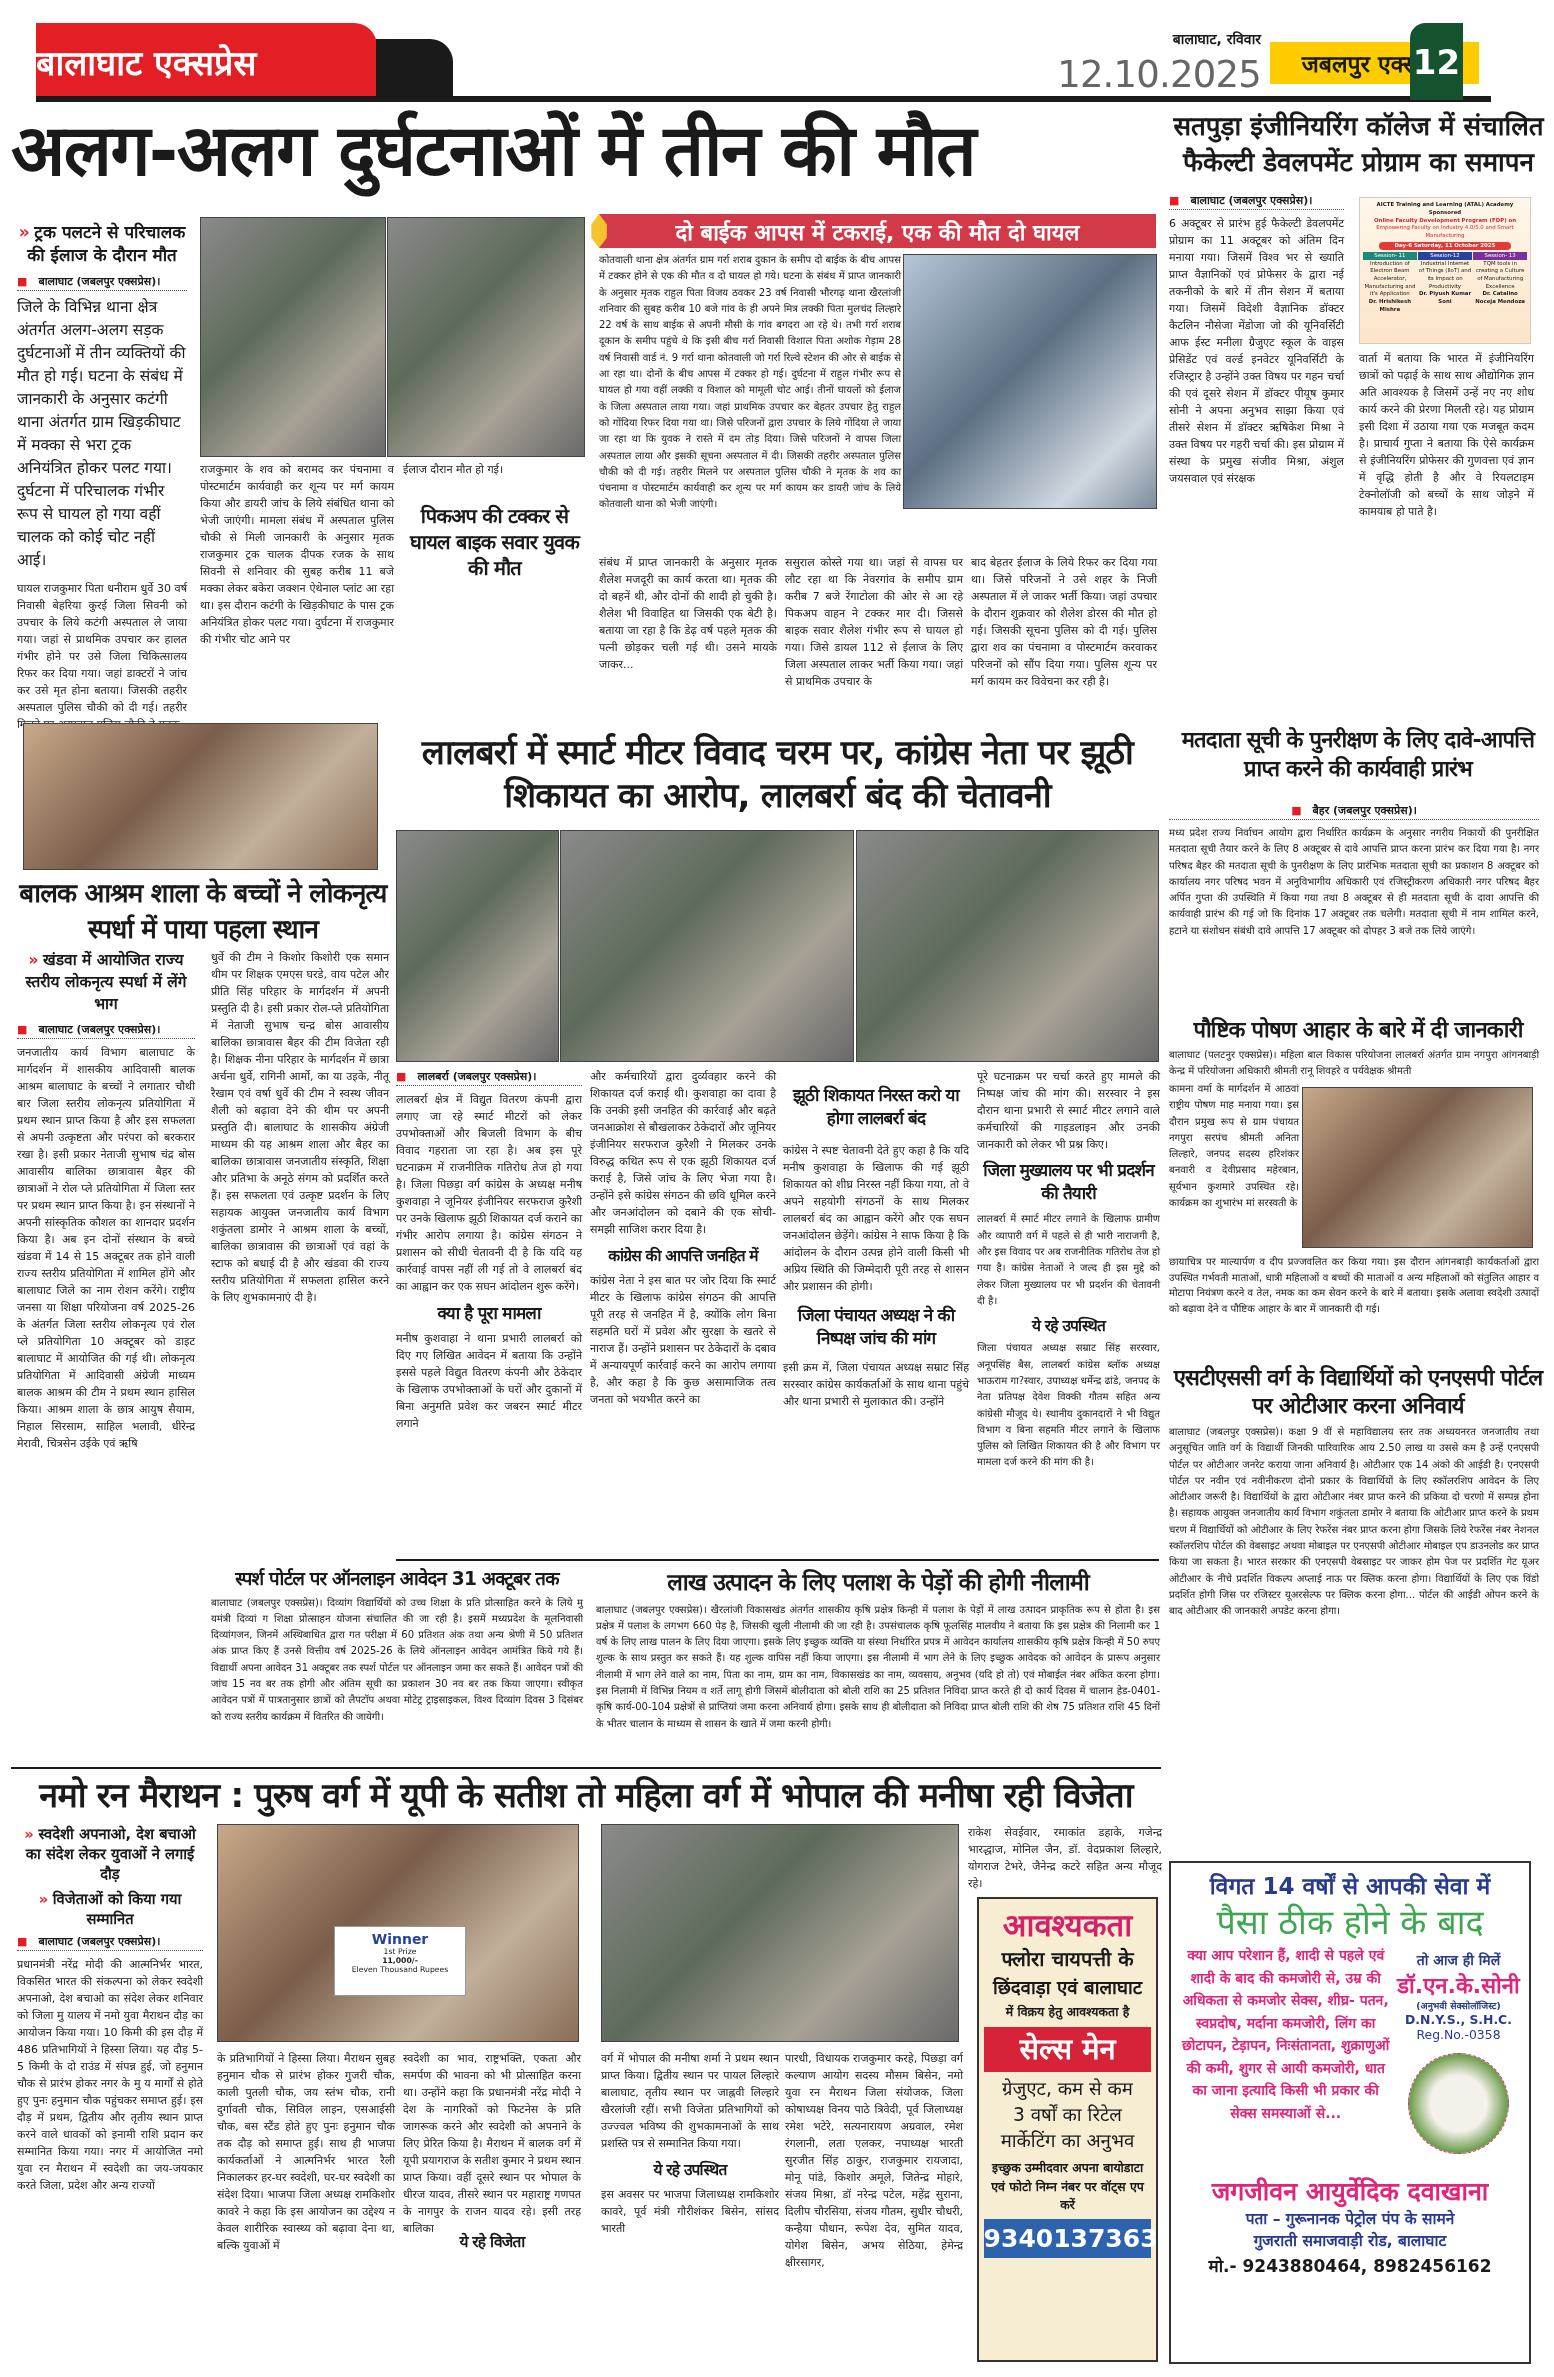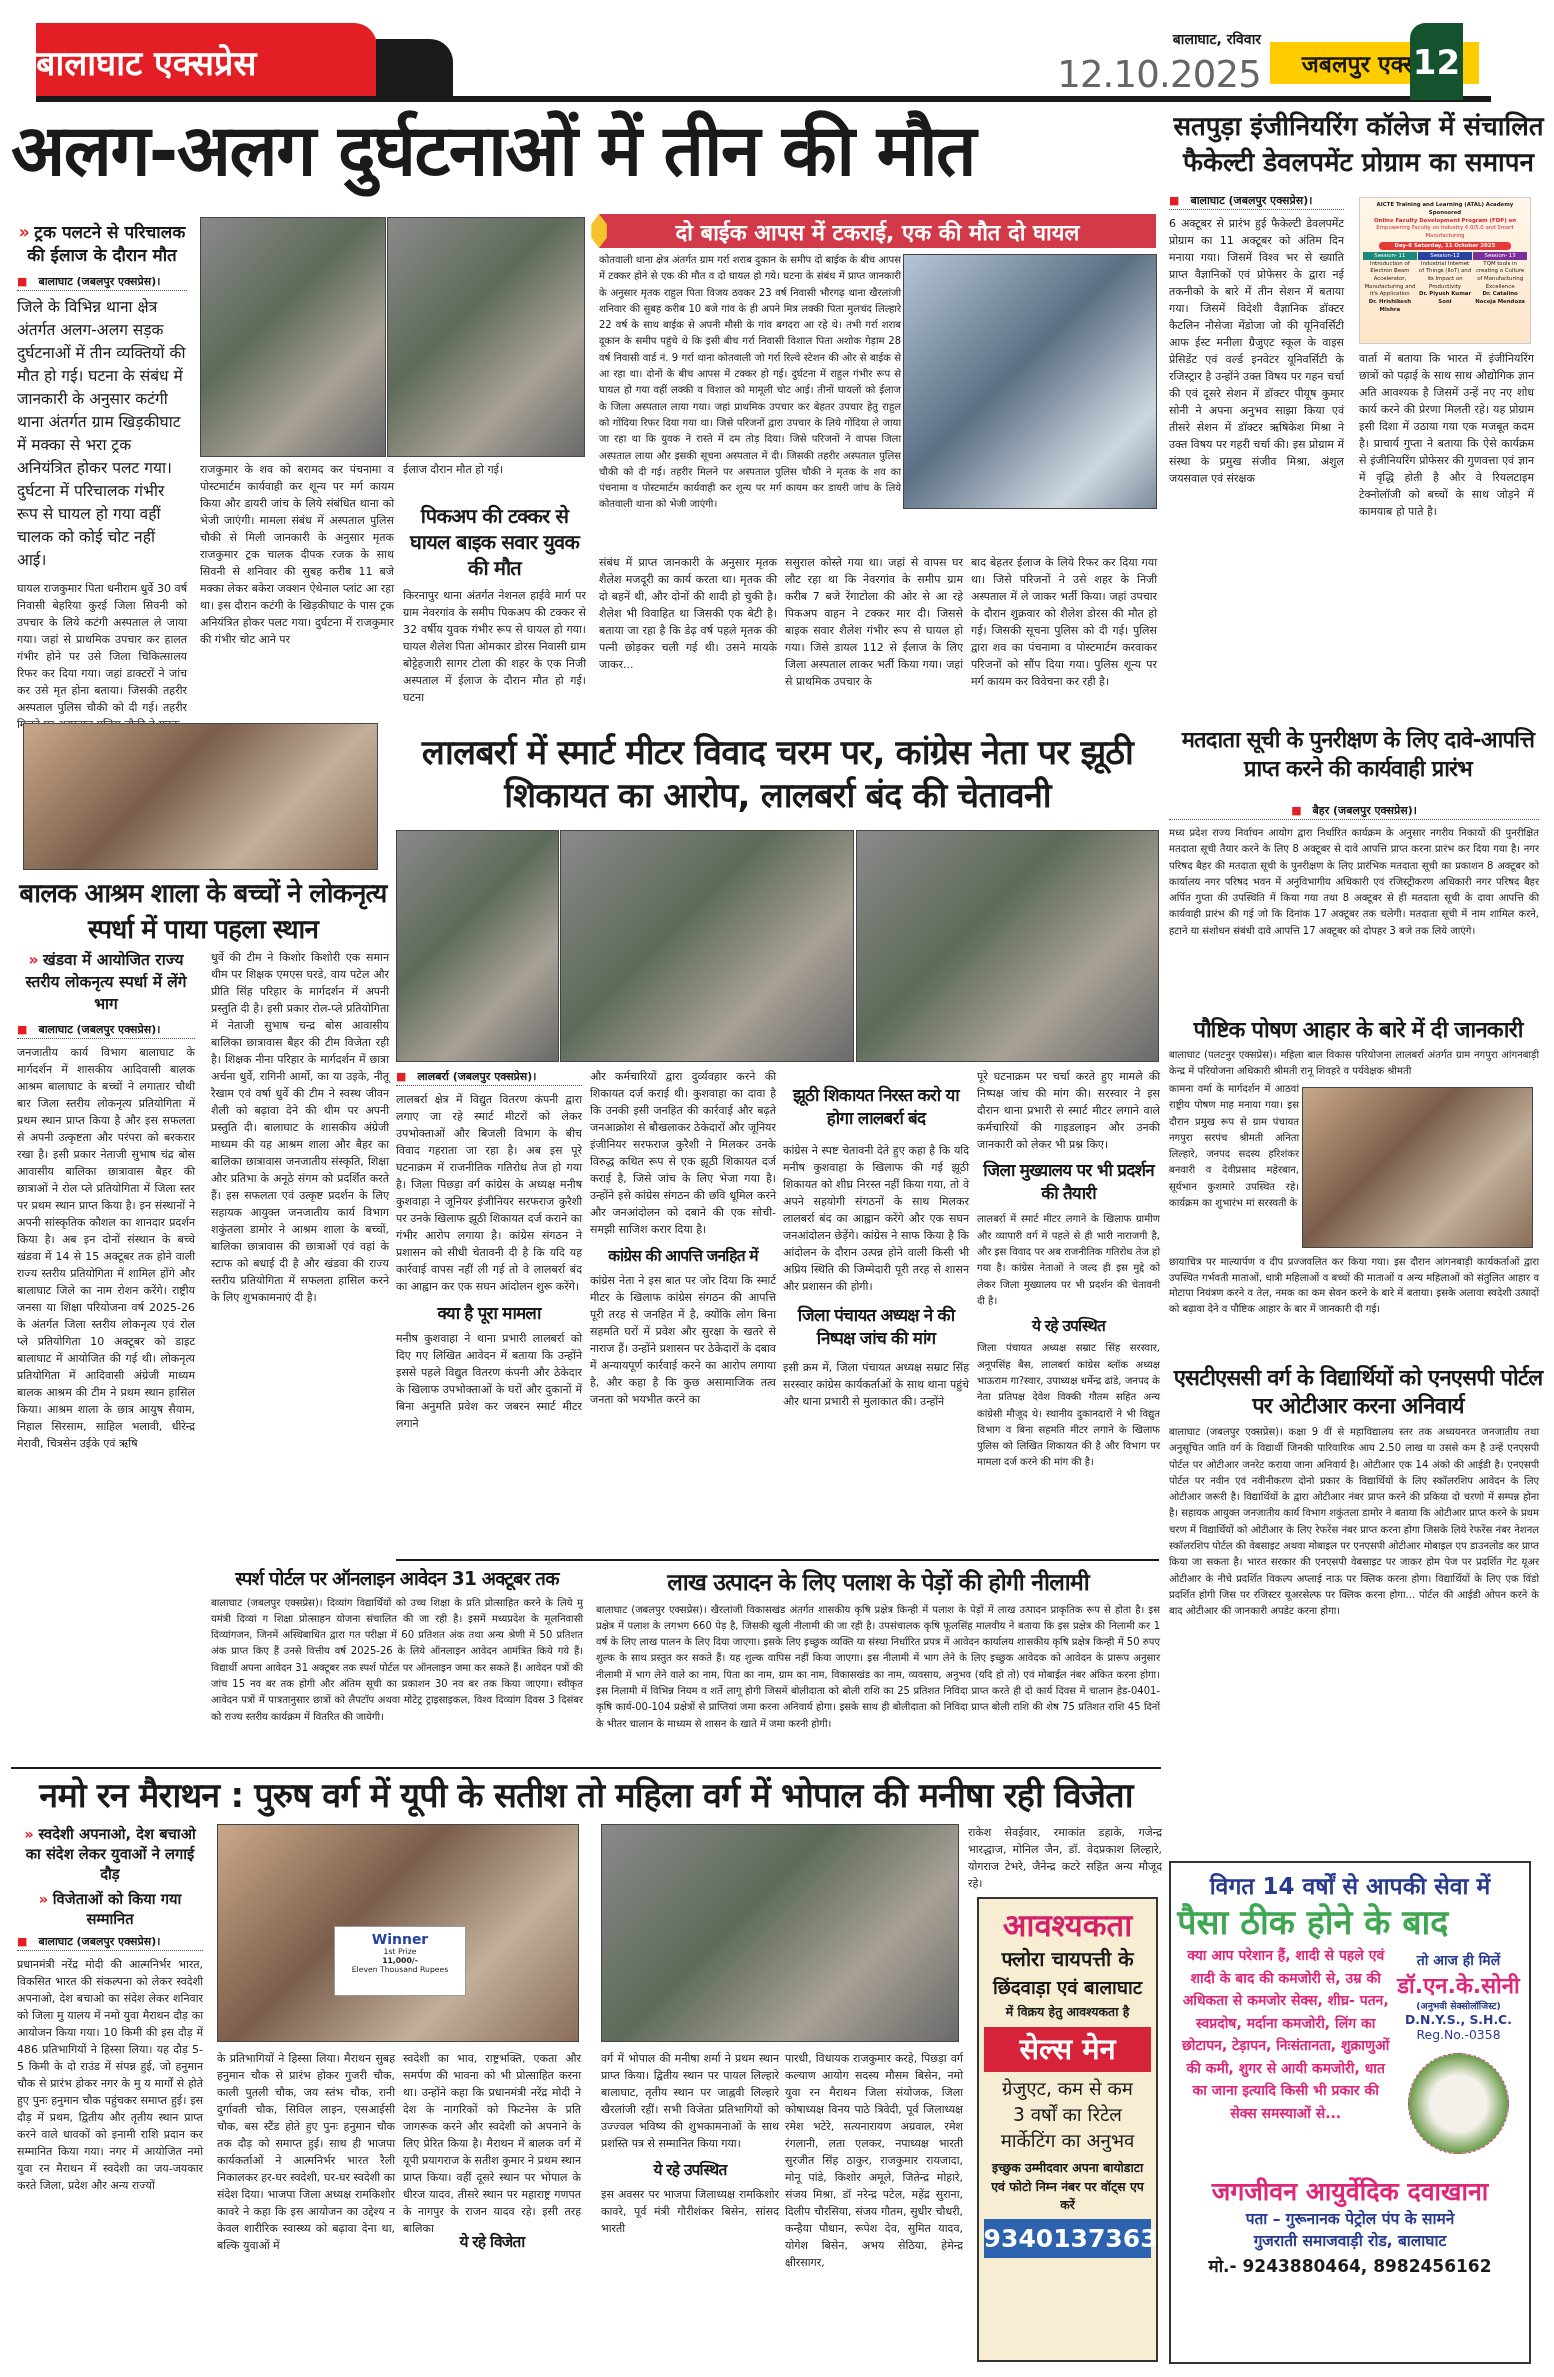--- a/index.html
+++ b/index.html
@@ -59,21 +59,20 @@
   <div class="bodysm" style="font-size:11px;line-height:17px">घायल राजकुमार पिता धनीराम धुर्वे 30 वर्ष निवासी बेहरिया कुरई जिला सिवनी को उपचार के लिये कटंगी अस्पताल ले जाया गया। जहां से प्राथमिक उपचार कर हालत गंभीर होने पर उसे जिला चिकित्सालय रिफर कर दिया गया। जहां डाक्टरों ने जांच कर उसे मृत होना बताया। जिसकी तहरीर अस्पताल पुलिस चौकी को दी गई। तहरीर मिलने पर अस्पताल पुलिस चौकी ने मृतक</div>
 </div>
 
 <div class="abs photo" style="left:200px;top:217px;width:186px;height:240px"></div>
 <div class="abs photo" style="left:387px;top:217px;width:198px;height:240px"></div>
 <div class="abs bodysm" style="left:200px;top:461px;width:194px">राजकुमार के शव को बरामद कर पंचनामा व पोस्टमार्टम कार्यवाही कर शून्य पर मर्ग कायम किया और डायरी जांच के लिये संबंधित थाना को भेजी जाएंगी। मामला संबंध में अस्पताल पुलिस चौकी से मिली जानकारी के अनुसार मृतक राजकुमार ट्रक चालक दीपक रजक के साथ सिवनी से शनिवार की सुबह करीब 11 बजे मक्का लेकर बकेरा जक्शन ऐथेनाल प्लांट आ रहा था। इस दौरान कटंगी के खिड़कीघाट के पास ट्रक अनियंत्रित होकर पलट गया। दुर्घटना में राजकुमार की गंभीर चोट आने पर</div>
 <div class="abs bodysm" style="left:403px;top:461px;width:183px">ईलाज दौरान मौत हो गई।</div>
 
 <div class="abs" style="left:403px;top:503px;width:183px">
   <div class="secthead" style="font-size:20px;line-height:26px;margin-bottom:6.2px">पिकअप की टक्कर से घायल बाइक सवार युवक की मौत</div>
-  <div class="bodysm">किरनापुर थाना अंतर्गत नेशनल हाईवे मार्ग पर ग्राम नेवरगांव के समीप पिकअप की टक्कर से 32 वर्षीय युवक गंभीर रूप से घायल हो गया। घायल शैलेश पिता ओमकार डोरस निवासी ग्राम बोट्टेहजारी सागर टोला की शहर के एक निजी अस्पताल में ईलाज के दौरान मौत हो गई। घटना</div>
 </div>
 
 <div class="abs redband">दो बाईक आपस में टकराई, एक की मौत दो घायल</div>
 <div class="abs bodysm" style="left:599px;top:252px;width:302px;font-size:10px;line-height:16.3px">कोतवाली थाना क्षेत्र अंतर्गत ग्राम गर्रा शराब दुकान के समीप दो बाईक के बीच आपस में टक्कर होने से एक की मौत व दो घायल हो गये। घटना के संबंध में प्राप्त जानकारी के अनुसार मृतक राहुल पिता विजय ठवकर 23 वर्ष निवासी भौरगढ़ थाना खैरलांजी शनिवार की सुबह करीब 10 बजे गांव के ही अपने मित्र लक्की पिता मुलचंद लिल्हारे 22 वर्ष के साथ बाईक से अपनी मौसी के गांव बगदरा आ रहे थे। तभी गर्रा शराब दूकान के समीप पहुंचे थे कि इसी बीच गर्रा निवासी विशाल पिता अशोक गेड़ाम 28 वर्ष निवासी वार्ड नं. 9 गर्रा थाना कोतवाली जो गर्रा रिल्वे स्टेशन की ओर से बाईक से आ रहा था। दोनों के बीच आपस में टक्कर हो गई। दुर्घटना में राहुल गंभीर रूप से घायल हो गया वहीं लक्की व विशाल को मामूली चोट आई। तीनों घायलों को ईलाज के जिला अस्पताल लाया गया। जहां प्राथमिक उपचार कर बेहतर उपचार हेतु राहुल को गोंदिया रिफर दिया गया था। जिसे परिजनों द्वारा उपचार के लिये गोंदिया ले जाया जा रहा था कि युवक ने रास्ते में दम तोड़ दिया। जिसे परिजनों ने वापस जिला अस्पताल लाया और इसकी सूचना अस्पताल में दी। जिसकी तहरीर अस्पताल पुलिस चौकी को दी गई। तहरीर मिलने पर अस्पताल पुलिस चौकी ने मृतक के शव का पंचनामा व पोस्टमार्टम कार्यवाही कर शून्य पर मर्ग कायम कर डायरी जांच के लिये कोतवाली थाना को भेजी जाएंगी।</div>
 <div class="abs photo blue" style="left:903px;top:254px;width:254px;height:255px"></div>
 
 <div class="abs bodysm" style="left:599px;top:554px;width:178px">संबंध में प्राप्त जानकारी के अनुसार मृतक शैलेश मजदूरी का कार्य करता था। मृतक की दो बहनें थी, और दोनों की शादी हो चुकी है। शैलेश भी विवाहित था जिसकी एक बेटी है। बताया जा रहा है कि डेढ़ वर्ष पहले मृतक की पत्नी छोड़कर चली गई थी। उसने मायके जाकर...</div>
 <div class="abs bodysm" style="left:785px;top:554px;width:178px">ससुराल कोस्ते गया था। जहां से वापस घर लौट रहा था कि नेवरगांव के समीप ग्राम करीब 7 बजे रेंगाटोला की ओर से आ रहे पिकअप वाहन ने टक्कर मार दी। जिससे बाइक सवार शैलेश गंभीर रूप से घायल हो गया। जिसे डायल 112 से ईलाज के लिए जिला अस्पताल लाकर भर्ती किया गया। जहां से प्राथमिक उपचार के</div>
 <div class="abs bodysm" style="left:971px;top:554px;width:186px">बाद बेहतर ईलाज के लिये रिफर कर दिया गया था। जिसे परिजनों ने उसे शहर के निजी अस्पताल में ले जाकर भर्ती किया। जहां उपचार के दौरान शुक्रवार को शैलेश डोरस की मौत हो गई। जिसकी सूचना पुलिस को दी गई। पुलिस द्वारा शव का पंचनामा व पोस्टमार्टम करवाकर परिजनों को सौंप दिया गया। पुलिस शून्य पर मर्ग कायम कर विवेचना कर रही है।</div>
 
@@ -207,21 +206,21 @@
   <div class="ad-red" style="font-size:29px;line-height:45px;margin:4.6px 0">सेल्स मेन</div>
   <div style="font-size:18.6px;line-height:26px">ग्रेजुएट, कम से कम</div>
   <div style="font-size:18.6px;line-height:26px">3 वर्षों का रिटेल</div>
   <div style="font-size:18.6px;line-height:26px">मार्केटिंग का अनुभव</div>
   <div style="font-size:12.4px;font-weight:bold;line-height:18.6px;margin:4.6px 0">इच्छुक उम्मीदवार अपना बायोडाटा एवं फोटो निम्न नंबर पर वॉट्स एप करें</div>
   <div class="ad-blue" style="font-size:25px;line-height:39px">9340137363</div>
 </div>
 
 <div class="abs ad2" style="left:1169px;top:1861px;width:362px;height:503px;padding:6.2px">
   <div class="navy" style="font-size:23px;font-weight:bold;text-align:center">विगत 14 वर्षों से आपकी सेवा में</div>
-  <div class="green" style="font-size:34px;font-weight:bold;text-align:left;line-height:43px">पैसा ठीक होने के बाद</div>
+  <div class="green" style="font-size:34px;font-weight:normal;text-align:center;line-height:43px">पैसा ठीक होने के बाद</div>
   <div style="display:flex">
     <div class="pink" style="width:217px;font-size:14px;line-height:22.5px;text-align:center;font-weight:bold">क्या आप परेशान हैं, शादी से पहले एवं शादी के बाद की कमजोरी से, उम्र की अधिकता से कमजोर सेक्स, शीघ्र- पतन, स्वप्नदोष, मर्दाना कमजोरी, लिंग का छोटापन, टेड़ापन, निःसंतानता, शुक्राणुओं की कमी, शुगर से आयी कमजोरी, धात का जाना इत्यादि किसी भी प्रकार की सेक्स समस्याओं से...</div>
     <div style="flex:1;text-align:center">
       <div class="navy" style="font-size:14px;font-weight:bold;margin-top:6.2px">तो आज ही मिलें</div>
       <div class="pink" style="font-size:22px;font-weight:bold">डॉ.एन.के.सोनी</div>
       <div class="navy" style="font-size:9.3px;font-weight:bold">(अनुभवी सेक्सोलॉजिस्ट)</div>
       <div class="navy" style="font-size:12.4px;font-weight:bold">D.N.Y.S., S.H.C.</div>
       <div class="navy" style="font-size:12.4px;font-weight:normal">Reg.No.-0358</div>
       <div style="width:101px;height:101px;margin:11px auto;border-radius:50%;background:radial-gradient(circle,#f4f1ea 40%,#6b9c4a 70%,#fff 72%);border:0.8px dashed #e0267a"></div>
     </div>

